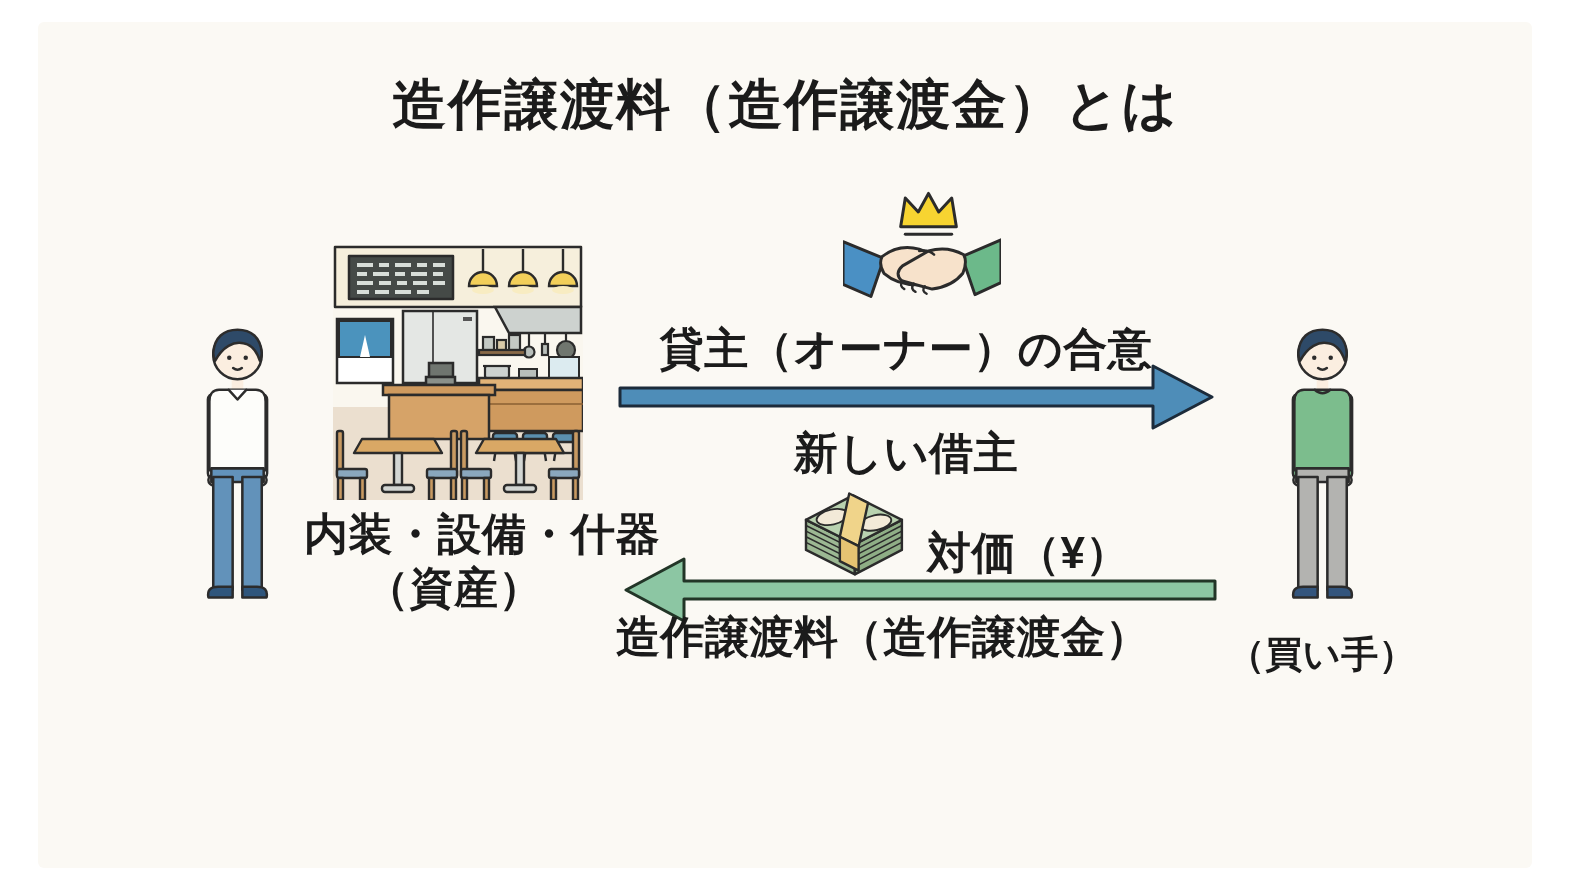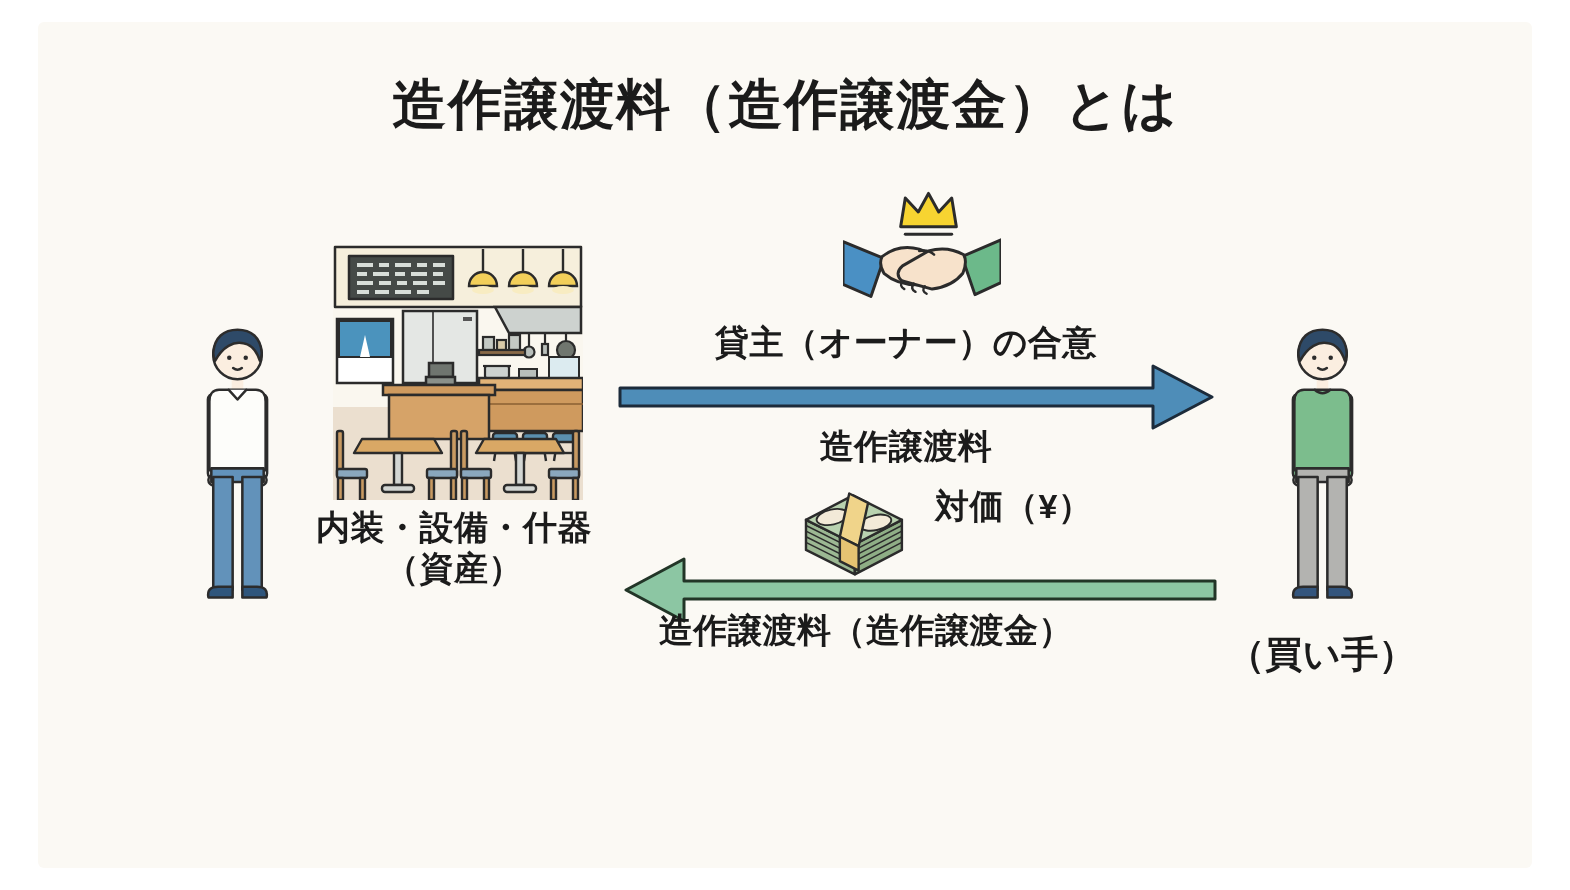--- a/index.html
+++ b/index.html
@@ -6,21 +6,21 @@
   html,body { width:1570px; height:890px; background:#ffffff; overflow:hidden;
     font-family:"Liberation Sans","DejaVu Sans",sans-serif; }
   .canvas { position:relative; width:1570px; height:890px; background:#ffffff; }
   .inner-bg { position:absolute; left:38px; top:22px; right:38px; bottom:22px;
     background:#fbf9f4; border-radius:6px; }
   .abs { position:absolute; }
   .jp { color:#1b1b1b; font-weight:800; text-align:center; line-height:1.22;
     letter-spacing:0.5px; white-space:nowrap; }
   .title { font-size:54px; font-weight:800; letter-spacing:2px; }
   .label-lg { font-size:37px; }
-  .label-md { font-size:34px; }
+  .label-md { font-size:44px; }
   svg { display:block; }
 </style>
 </head>
 <body>
 
 <div class="canvas">
   <div class="inner-bg"></div>
 
   <div class="abs jp title" style="left:0; right:15px; top:72px;padding-left:16px;">造作譲渡料（造作譲渡金）とは</div>
 
@@ -203,23 +203,23 @@
       <path d="M82,70 q10,-2 16,4" fill="none" stroke-width="2.6"></path>
     </g>
   </svg>
 
   <div class="abs jp label-md" style="left:656px; width:500px; top:322px;">貸主（オーナー）の合意</div>
 
   <svg class="abs" style="left:618px; top:362px;" width="598" height="70" viewBox="0 0 598 70">
     <polygon points="2,26 535,26 535,4 594,35 535,66 535,44 2,44" fill="#4e8db8" stroke="#1c2b3a" stroke-width="3" stroke-linejoin="round"></polygon>
   </svg>
 
-  <div class="abs jp label-md" style="left:706px; width:400px; top:426px;">造作譲渡料</div>
-
-  <div class="abs" style="left:795px; top:486px; display:flex; align-items:flex-start; gap:24px;">
+  <div class="abs jp label-md" style="left:706px; width:400px; top:426px;">新しい借主</div>
+
+  <div class="abs" style="left:795px; top:486px; display:flex; align-items:flex-end; gap:16px;">
     <svg width="116" height="94" viewBox="0 0 120 100">
       <g stroke="#2b2b2b" stroke-width="2.6" stroke-linejoin="round">
         <polygon points="10,36 62,62 62,94 10,68" fill="#9cb893"></polygon>
         <polygon points="112,36 62,62 62,94 112,68" fill="#8fae86"></polygon>
         <g stroke-width="1.6">
           <line x1="10" y1="42" x2="62" y2="68"></line>
             <line x1="10" y1="48" x2="62" y2="74"></line>
             <line x1="10" y1="54" x2="62" y2="80"></line>
             <line x1="10" y1="60" x2="62" y2="86"></line>
           <line x1="112" y1="42" x2="62" y2="68"></line>

